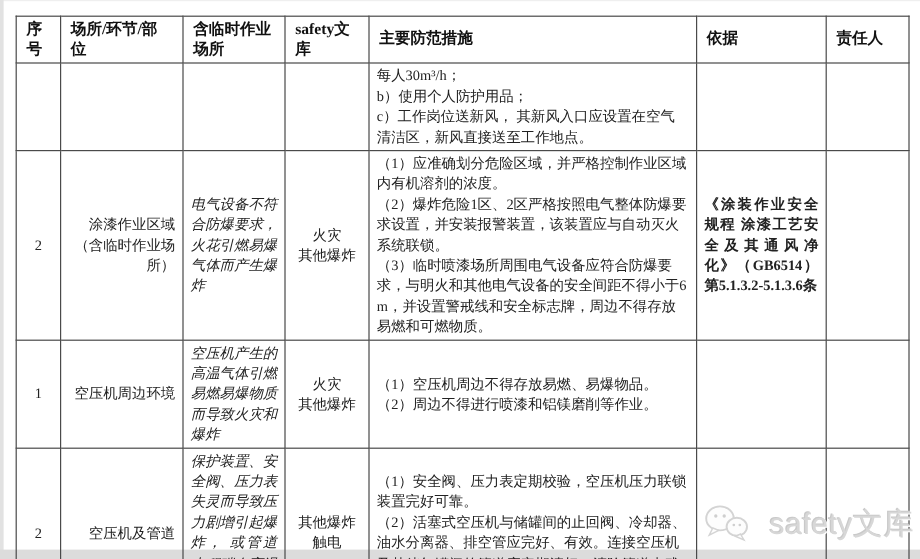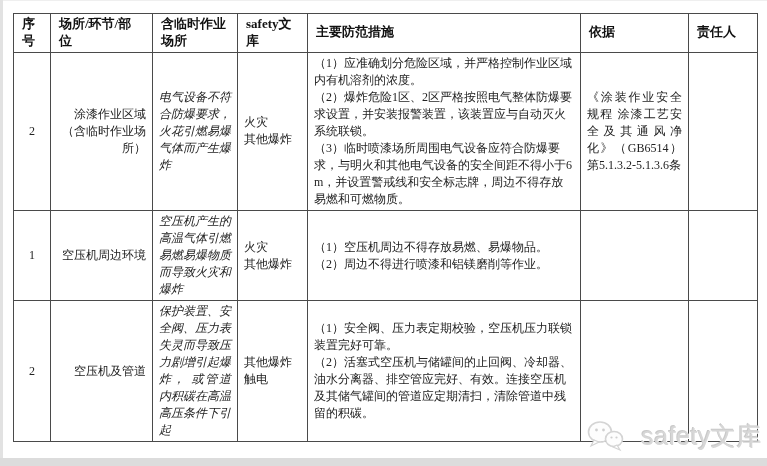--- a/index.html
+++ b/index.html
@@ -27,23 +27,23 @@
     word-break:break-all;
   }
   table.hazard th{
     font-size:13px;font-weight:bold;text-align:left;color:#111;
     padding:2px 8px;line-height:1.3;
   }
   th.c-seq{text-align:center;padding:2px 2px;}
   td.c-seq{text-align:center;}
   td.c-loc{text-align:right;line-height:1.75;padding:2px 8px;}
   td.c-haz{text-align:justify;line-height:1.62;padding:2px 5px;font-style:italic;}
-  td.c-acc{text-align:left;line-height:1.75;}
+  td.c-acc{text-align:center;line-height:1.75;}
   td.c-mea{text-align:left;font-size:11.5px;line-height:1.45;padding:2px 7px;}
-  td.c-bas{text-align:justify;line-height:1.75;padding:2px 7px;}
+  td.c-bas{text-align:justify;line-height:1.75;padding:2px 7px;font-weight:bold;}
   .pre{white-space:pre-line;}
   tr.section-row td{
     font-weight:bold;font-size:13px;padding:1px 6px;line-height:1.2;
     vertical-align:middle;
   }
 
   .watermark{
     position:absolute;top:417px;right:5px;height:38px;
     display:flex;align-items:center;gap:15px;
     pointer-events:none;
@@ -77,20 +77,31 @@
       <th class="c-seq">序号</th>
       <th>场所/环节/部位</th>
       <th>含临时作业场所</th>
       <th>safety文库</th>
       <th>主要防范措施</th>
       <th>依据</th>
       <th>责任人</th>
     </tr>
   </thead>
   <tbody>
+    <tr style="height:67px;">
+      <td class="c-seq"></td>
+      <td class="c-loc"></td>
+      <td class="c-haz"></td>
+      <td class="c-acc"></td>
+      <td class="c-mea pre">每人30m³/h；
+b）使用个人防护用品；
+c）工作岗位送新风， 其新风入口应设置在空气清洁区，新风直接送至工作地点。</td>
+      <td class="c-bas"></td>
+      <td></td>
+    </tr>
     <tr style="height:117px;">
       <td class="c-seq">2</td>
       <td class="c-loc">涂漆作业区域（含临时作业场所）</td>
       <td class="c-haz">电气设备不符合防爆要求，火花引燃易爆气体而产生爆炸</td>
       <td class="c-acc pre">火灾
 其他爆炸</td>
       <td class="c-mea pre">（1）应准确划分危险区域，并严格控制作业区域内有机溶剂的浓度。
 （2）爆炸危险1区、2区严格按照电气整体防爆要求设置，并安装报警装置，该装置应与自动灭火系统联锁。
 （3）临时喷漆场所周围电气设备应符合防爆要求，与明火和其他电气设备的安全间距不得小于6m，并设置警戒线和安全标志牌，周边不得存放易燃和可燃物质。</td>
       <td class="c-bas">《涂装作业安全规程 涂漆工艺安全及其通风净化》（GB6514） 第5.1.3.2-5.1.3.6条</td>

